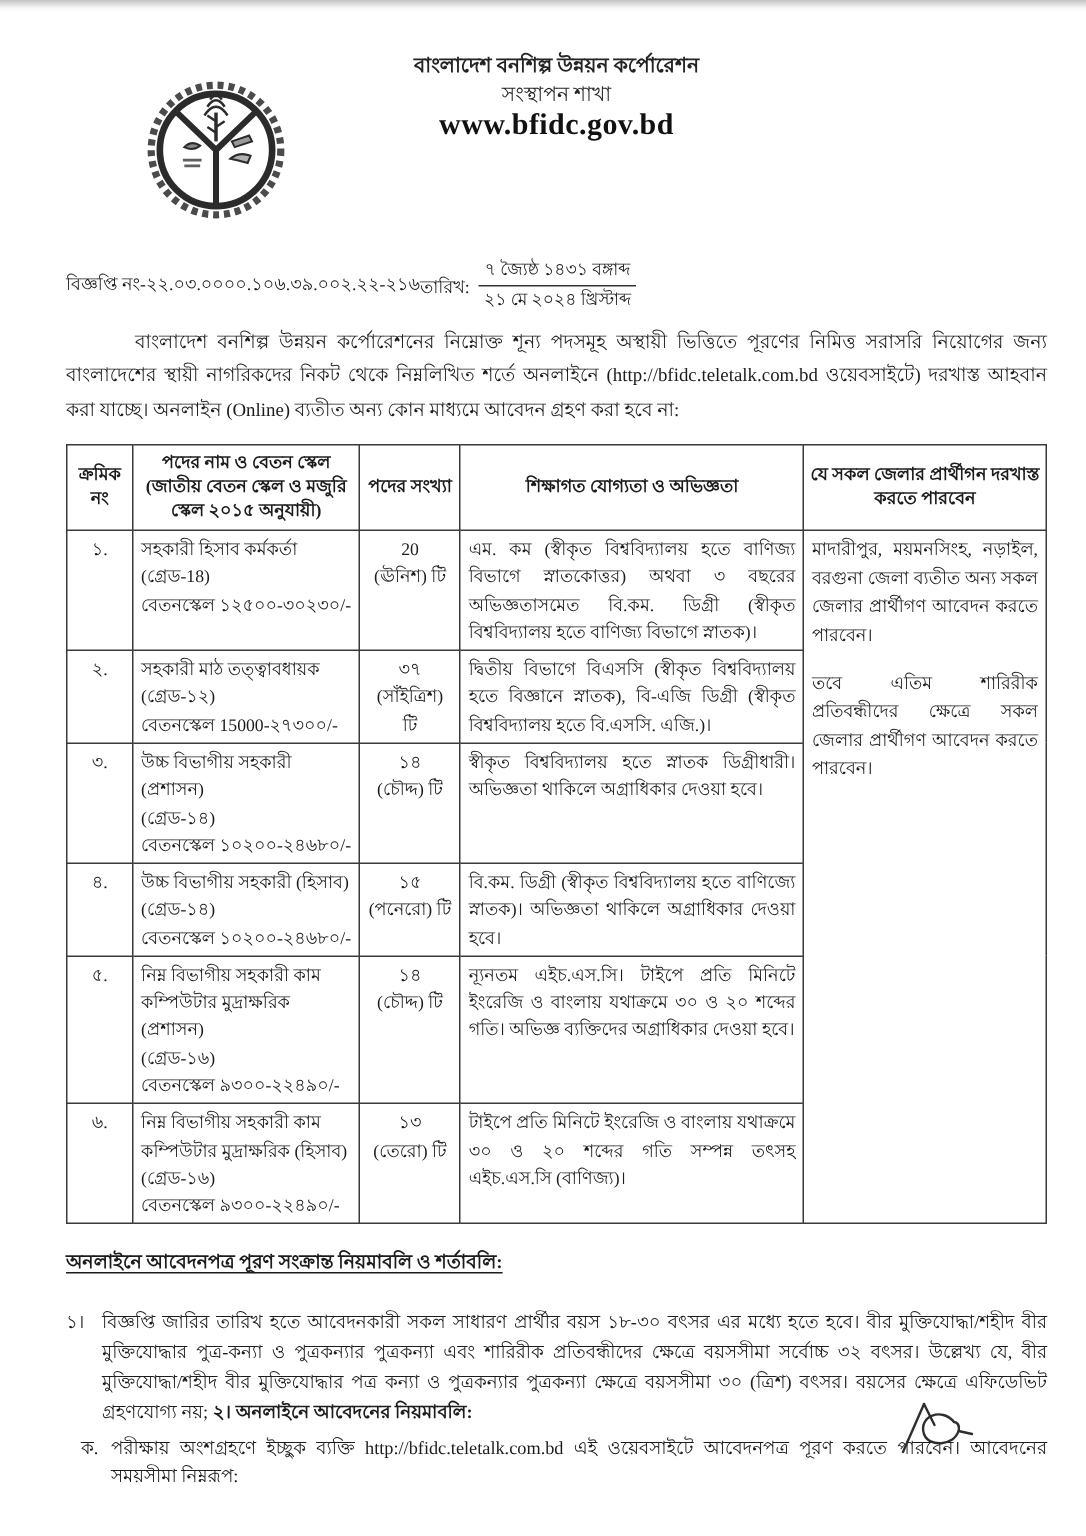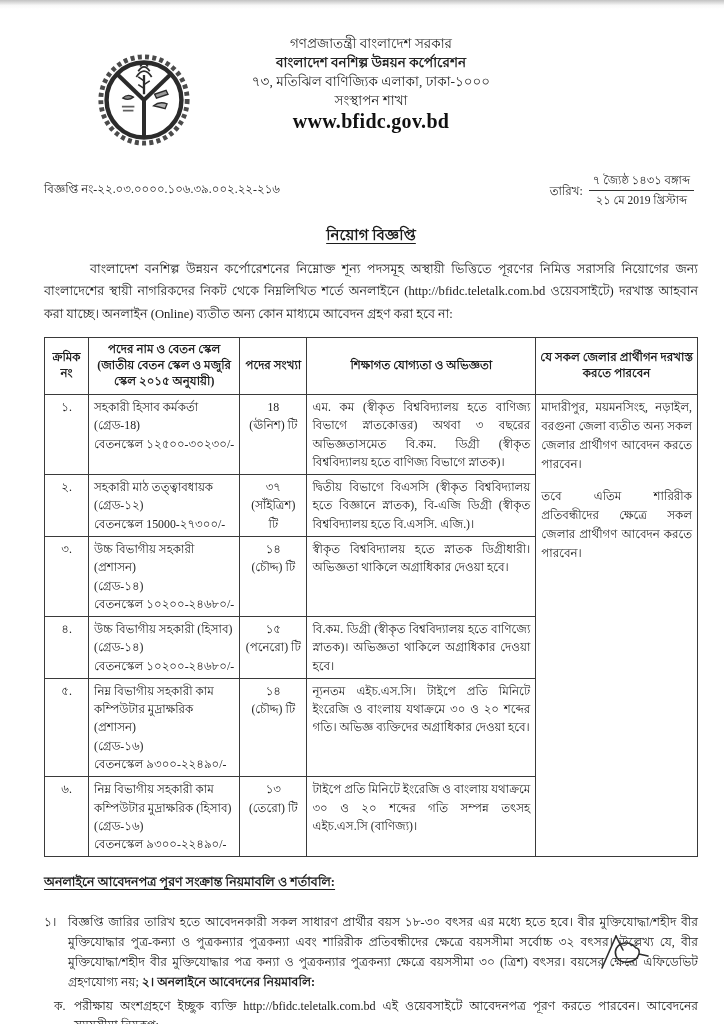--- a/index.html
+++ b/index.html
@@ -19,21 +19,21 @@
   .page { position: relative; padding: 34px 26px 0 44px; }
 
   
   .letterhead { position: relative; text-align: center; min-height: 128px; }
   .logo-wrap { position: absolute; left: 52px; top: 14px; width: 96px; height: 104px; }
   .hl { font-size: 13.5px; line-height: 19px; color: #242424; }
   .hl-org { font-weight: bold; }
   .website { font-size: 20px; font-weight: bold; line-height: 22px; letter-spacing: .3px; color:#111; }
 
   
-  .refline { display: flex; justify-content: space-between; align-items: flex-start; margin-top: 10px; font-size: 11.8px; }
+  .refline { display: flex; justify-content: flex-start; align-items: flex-start; margin-top: 10px; font-size: 11.8px; }
   .memo { padding-top: 8px; }
   .dateblock { display: flex; align-items: center; gap: 6px; margin-right: 4px; }
   .date-label { padding-top: 2px; }
   .date-frac { text-align: center; font-size: 11.5px; line-height: 17px; }
   .date-top { border-bottom: 1.2px solid #333; padding: 0 4px 1px 4px; }
   .date-bottom { padding-top: 1px; }
 
   
   .doc-title { text-align: center; margin: 14px 0 10px 0; }
   .doc-title span { font-size: 15px; font-weight: bold; text-decoration: underline; text-underline-offset: 3px; }
@@ -94,41 +94,36 @@
           <path d="M50 30 l-6 -4 M50 34 l6 -4 M50 38 l-6 -4" stroke-width="1.6"></path>
 
           <path d="M28 48 q5 -5 11 -1 q-5 4 -11 1z" stroke-width="1.4" fill="#8a8a8a"></path>
           <path d="M27 57 h13 M28 61 h11" stroke-width="1.8" opacity=".75"></path>
 
           <path d="M61 44 l12 -4 l2 4 l-12 4z" stroke-width="1.4" fill="#9a9a9a"></path>
           <path d="M60 56 q6 -5 14 -2 l-2 5 q-7 -2 -12 -3z" stroke-width="1.4" fill="#b0b0b0"></path>
         </g>
       </svg>
     </div>
-    <div class="hl">গণপ্রজাতন্ত্রী বাংলাদেশ সরকার</div>
     <div class="hl hl-org">বাংলাদেশ বনশিল্প উন্নয়ন কর্পোরেশন</div>
-    <div class="hl">৭৩, মতিঝিল বাণিজ্যিক এলাকা, ঢাকা-১০০০</div>
     <div class="hl">সংস্থাপন শাখা</div>
     <div class="website">www.bfidc.gov.bd</div>
   </div>
 
   <div class="refline">
     <div class="memo">বিজ্ঞপ্তি নং-২২.০৩.০০০০.১০৬.৩৯.০০২.২২-২১৬</div>
     <div class="dateblock">
       <span class="date-label">তারিখ:</span>
       <span class="date-frac">
         <span class="date-top" style="display:block">৭ জ্যৈষ্ঠ ১৪৩১ বঙ্গাব্দ</span>
-        <span class="date-bottom" style="display:block">২১ মে 2019 খ্রিস্টাব্দ</span>
+        <span class="date-bottom" style="display:block">২১ মে ২০২৪ খ্রিস্টাব্দ</span>
       </span>
     </div>
   </div>
 
-  <div class="doc-title">
-    <span>নিয়োগ বিজ্ঞপ্তি</span>
-  </div>
 
   <p class="intro"><span>বাংলাদেশ বনশিল্প উন্নয়ন কর্পোরেশনের নিম্নোক্ত শূন্য পদসমূহ অস্থায়ী ভিত্তিতে পূরণের নিমিত্ত সরাসরি নিয়োগের জন্য বাংলাদেশের স্থায়ী নাগরিকদের নিকট থেকে নিম্নলিখিত শর্তে অনলাইনে (</span><span class="u">http://bfidc.teletalk.com.bd</span><span> ওয়েবসাইটে) দরখাস্ত আহবান করা যাচ্ছে। অনলাইন (Online) ব্যতীত অন্য কোন মাধ্যমে আবেদন গ্রহণ করা হবে না:</span></p>
 
   <table class="positions">
     <colgroup>
       <col class="col-sl">
         <col class="col-name">
         <col class="col-count">
         <col class="col-qual">
         <col class="col-dist">
@@ -144,21 +139,21 @@
     </thead>
     <tbody>
       <tr>
         <td class="c-sl">১.</td>
         <td class="c-name">
           <div>সহকারী হিসাব কর্মকর্তা</div>
           <div>(গ্রেড-18)</div>
           <div>বেতনস্কেল ১২৫০০-৩০২৩০/-</div>
         </td>
         <td class="c-count">
-          <div>18</div>
+          <div>20</div>
           <div>(ঊনিশ) টি</div>
         </td>
         <td class="c-qual">এম. কম (স্বীকৃত বিশ্ববিদ্যালয় হতে বাণিজ্য বিভাগে স্নাতকোত্তর) অথবা ৩ বছরের অভিজ্ঞতাসমেত বি.কম. ডিগ্রী (স্বীকৃত বিশ্ববিদ্যালয় হতে বাণিজ্য বিভাগে স্নাতক)।</td>
         <td class="c-dist" rowspan="6">
           <p>মাদারীপুর, ময়মনসিংহ, নড়াইল, বরগুনা জেলা ব্যতীত অন্য সকল জেলার প্রার্থীগণ আবেদন করতে পারবেন।</p>
           <p>তবে এতিম শারিরীক প্রতিবন্ধীদের ক্ষেত্রে সকল জেলার প্রার্থীগণ আবেদন করতে পারবেন।</p>
         </td>
       </tr>
       <tr>
         <td class="c-sl">২.</td>

